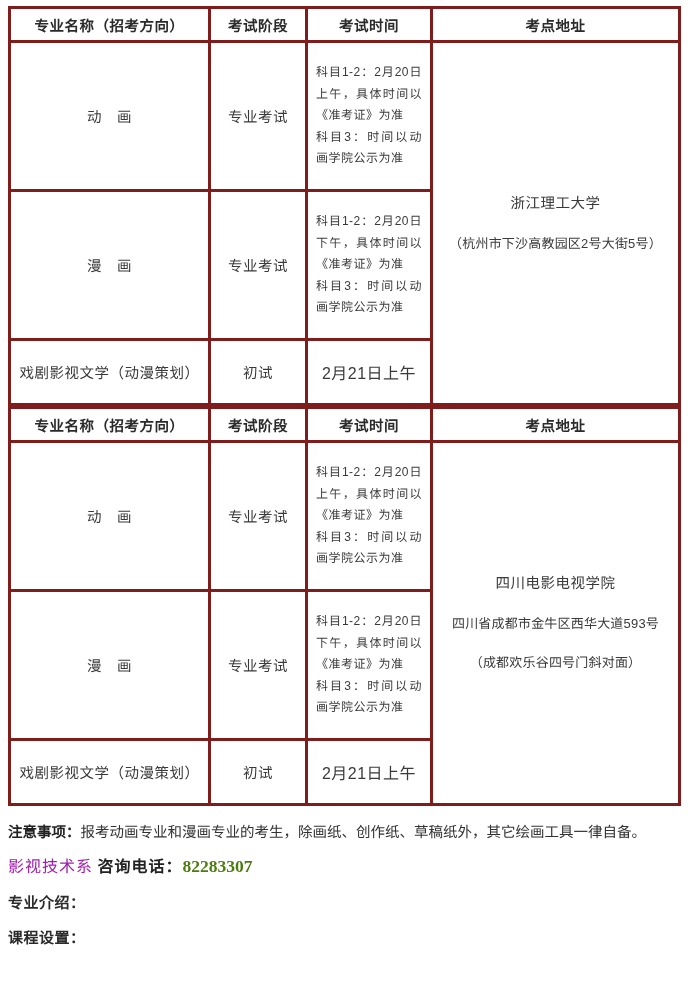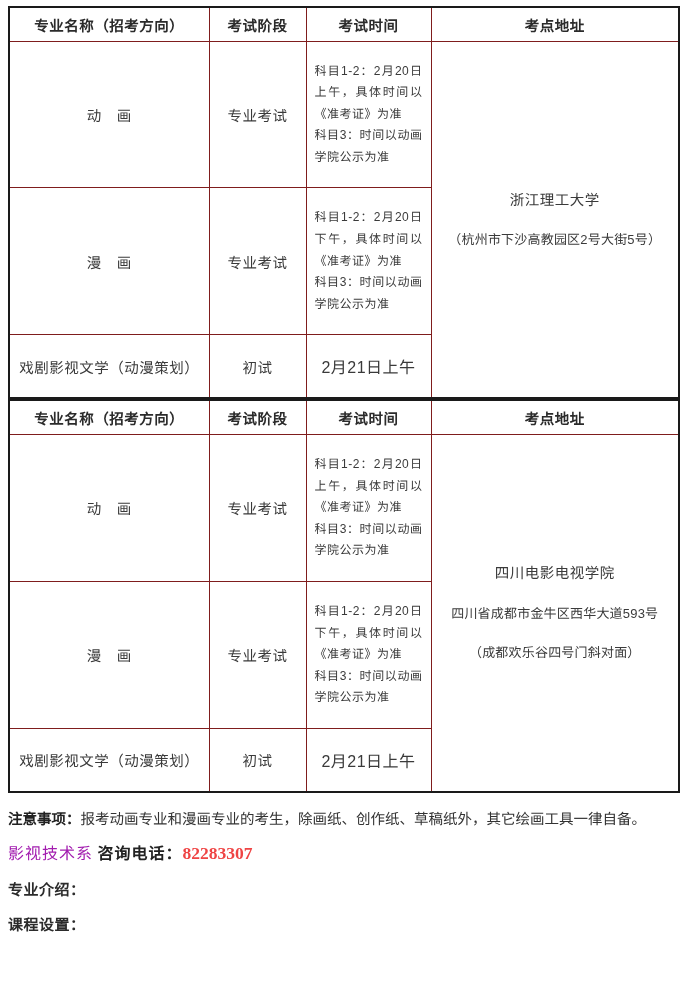--- a/index.html
+++ b/index.html
@@ -17,21 +17,21 @@
   }
   .sec-title.second{margin-top:24px;}
 
   
   table.exam-table{
     border-collapse:collapse;table-layout:fixed;
     width:670px;margin:0;
     border:2px solid #1a1a1a;
   }
   table.exam-table th,table.exam-table td{
-    border:1px solid #7f1d1d;
+    border:3px solid #7f1d1d;
     vertical-align:middle;
     color:#3a3a3a;
   }
   col.c1{width:200px;}
   col.c2{width:97px;}
   col.c3{width:125px;}
   col.c4{width:248px;}
   tr.head-row{height:34px;}
   tr.row-a{height:100px;}
   tr.row-b{height:98px;}
@@ -54,21 +54,21 @@
   td.addr{text-align:center;padding:4px 2px;}
   .addr-main{font-size:14.5px;line-height:1.7;letter-spacing:0.5px;}
   .addr-sub{font-size:13px;line-height:1.7;letter-spacing:0.2px;margin-top:17px;}
 
   
   .note{margin:15px 0 0 0;font-size:14.5px;line-height:1.6;color:#333;}
   .note .b{font-weight:bold;color:#222;}
   .dept{margin:9px 0 0 0;font-size:16px;}
   .dept-name{color:#a21caf;font-weight:normal;letter-spacing:1px;}
   .dept-label{font-weight:bold;color:#222;letter-spacing:1px;}
-  .phone{font-family:"Liberation Serif","DejaVu Serif",serif;font-weight:bold;font-size:17.5px;color:#ef4444;text-align:center;}
+  .phone{font-family:"Liberation Serif","DejaVu Serif",serif;font-weight:bold;font-size:17.5px;color:#4d7c0f;text-align:center;}
 
   
   .h-small{font-size:15px;font-weight:bold;color:#2b2b2b;margin:14px 0 0 0;letter-spacing:0.5px;}
   .para{
     font-size:14.5px;line-height:1.9;color:#3a3a3a;
     margin:6px 0 0 0;text-indent:2em;letter-spacing:0.6px;
   }
 </style>
 </head>
 <body>

